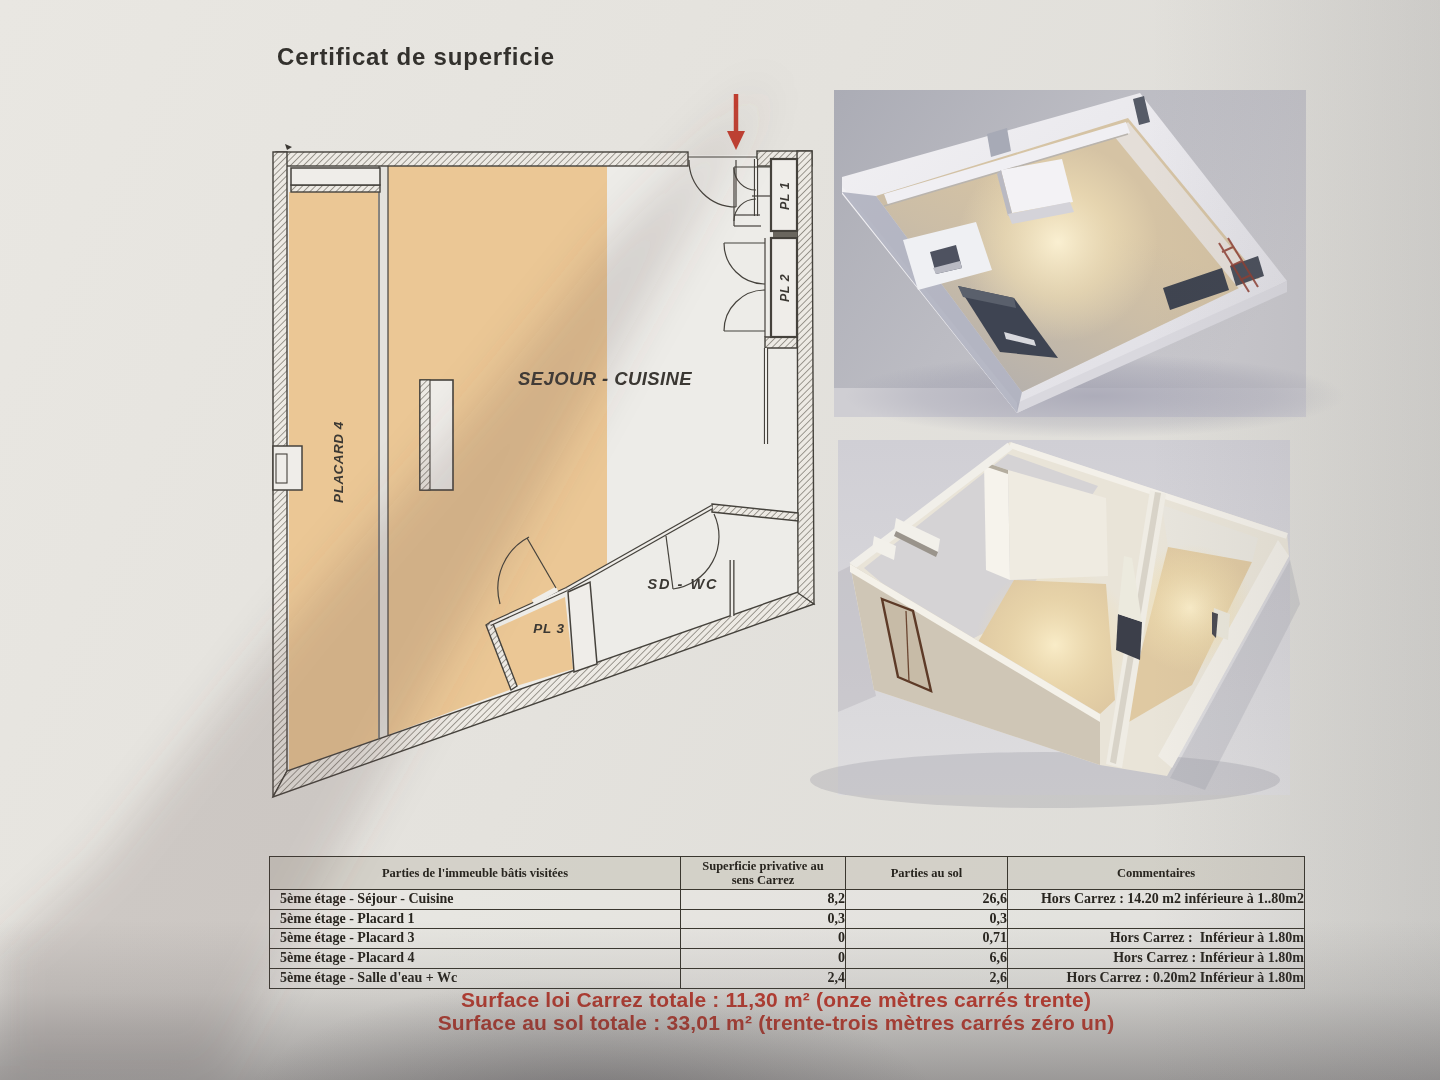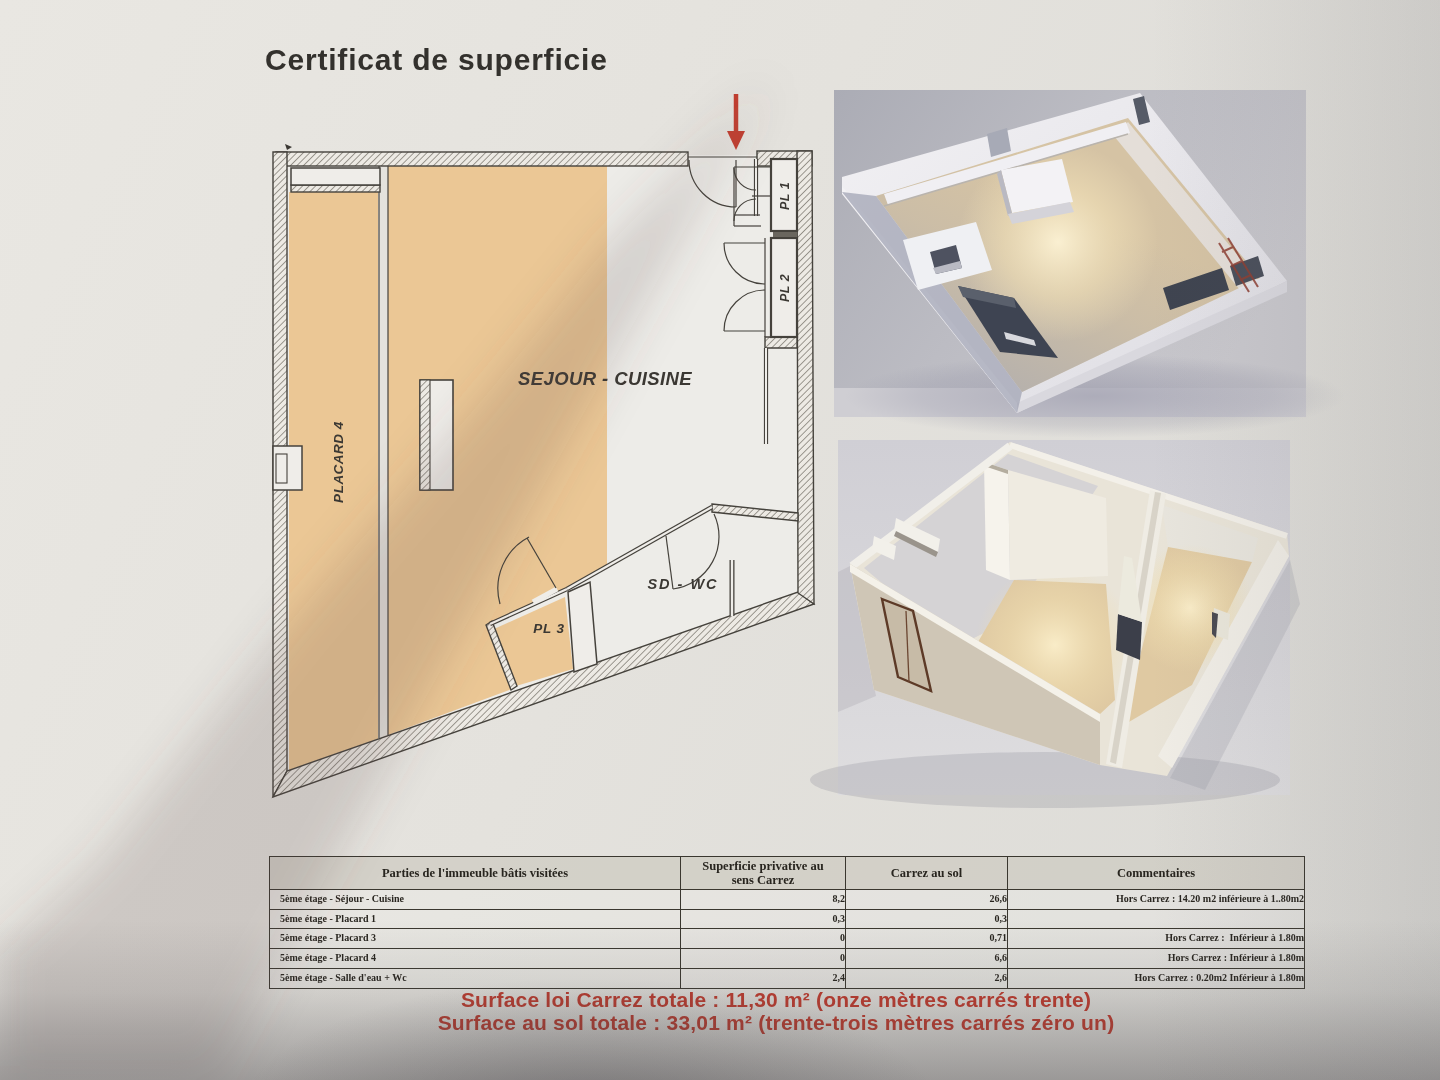--- a/index.html
+++ b/index.html
@@ -1,26 +1,26 @@
 <!DOCTYPE html>
 <html><head>
 <meta charset="utf-8">
 <style>
   html,body{margin:0;padding:0;}
   body{width:1440px;height:1080px;overflow:hidden;position:relative;
     font-family:"Liberation Sans",sans-serif;
     background:linear-gradient(115deg,#e9e7e2 0%,#e4e2dd 45%,#dbdad6 100%);}
   #stage{position:absolute;left:0;top:0;width:1440px;height:1080px;}
   .abs{position:absolute;}
-  #title{left:265px;top:43px;font-size:30px;font-weight:bold;color:#33312d;letter-spacing:.8px;}
+  #title{left:277px;top:43px;font-size:24px;font-weight:bold;color:#33312d;letter-spacing:.8px;}
   table{border-collapse:collapse;table-layout:fixed;}
   #tbl{left:269px;top:856px;width:1035px;font-family:Liberation Serif, serif;}
   #tbl td,#tbl th{border:1.6px solid #3a372f;color:#28251f;overflow:hidden;white-space:nowrap;}
   #tbl th{font-size:12.5px;font-weight:bold;line-height:1.16;padding:1px 0;background:rgba(205,202,193,0.72);}
-  #tbl td{font-size:10px;font-weight:bold;height:18.7px;padding:0;line-height:18.7px;background:rgba(240,238,234,0.30);}
+  #tbl td{font-size:14px;font-weight:bold;height:18.7px;padding:0;line-height:18.7px;background:rgba(240,238,234,0.30);}
   #tbl .c{text-align:right;}
   #tbl .l{text-align:left;padding-left:10px;}
   .red{color:#bf3a2d;font-weight:bold;font-size:21px;letter-spacing:0.2px;}
   #red1{left:300px;top:988px;width:952px;text-align:center;}
   #red2{left:300px;top:1011px;width:952px;text-align:center;}
   
   .ov{position:absolute;pointer-events:none;}
   #bgrad{left:0;top:920px;width:1440px;height:160px;background:linear-gradient(180deg,rgba(75,72,75,0) 0%,rgba(75,72,75,0.13) 45%,rgba(75,72,75,0.46) 100%);}
   #bblob{left:240px;top:980px;width:700px;height:150px;background:radial-gradient(ellipse at 50% 95%,rgba(60,58,62,0.38),rgba(60,58,62,0) 72%);}
   #rgrad{left:1150px;top:0;width:290px;height:1080px;background:linear-gradient(90deg,rgba(90,88,92,0),rgba(90,88,92,0.14));}
@@ -255,21 +255,21 @@
     <colgroup>
         <col style="width:411px">
         <col style="width:165px">
         <col style="width:162px">
         <col style="width:297px">
       </colgroup>
     <tbody>
         <tr style="height:33px">
       <th>Parties de l'immeuble bâtis visitées</th>
       <th>Superficie privative au<br>sens Carrez</th>
-      <th>Carrez au sol</th>
+      <th>Parties au sol</th>
       <th>Commentaires</th>
     </tr>
     <tr>
           <td class="l">5ème étage - Séjour - Cuisine</td>
           <td class="c">8,2</td>
           <td class="c">26,6</td>
           <td class="c">Hors Carrez : 14.20 m2 inférieure à 1..80m2</td>
         </tr>
     <tr>
           <td class="l">5ème étage - Placard 1</td>

